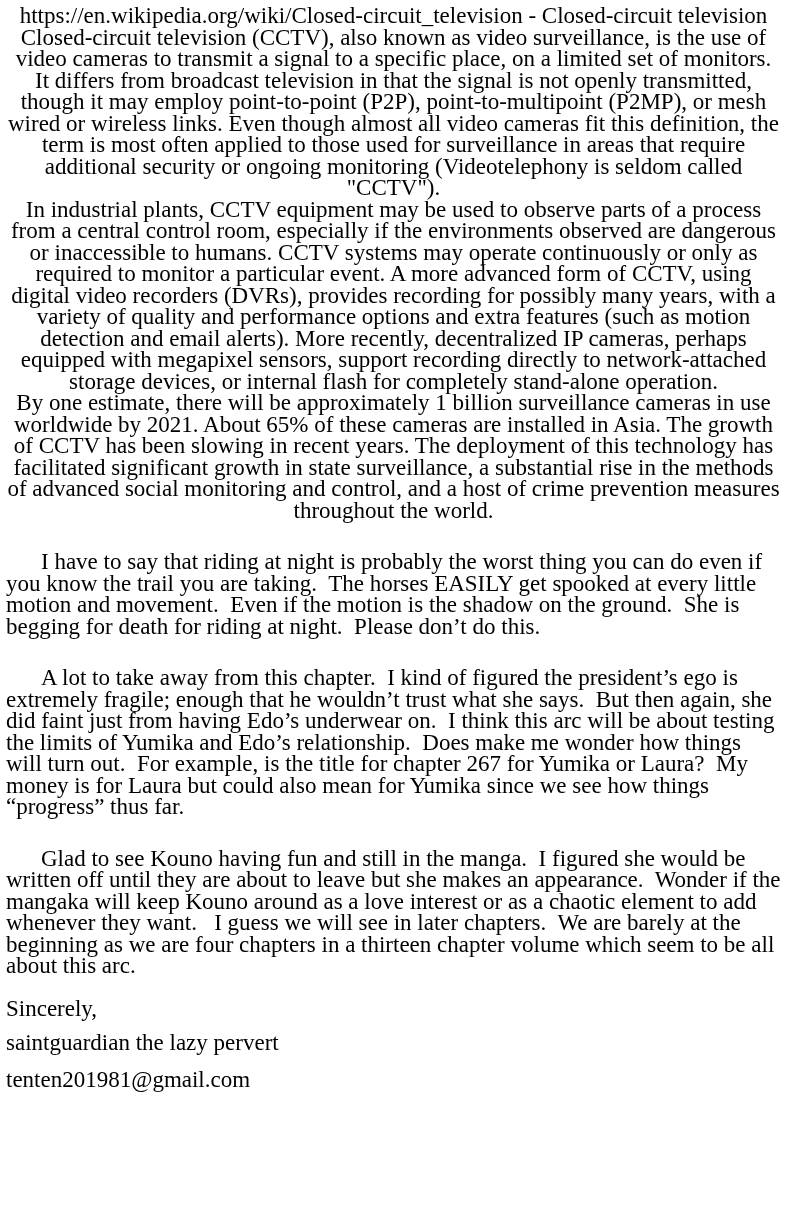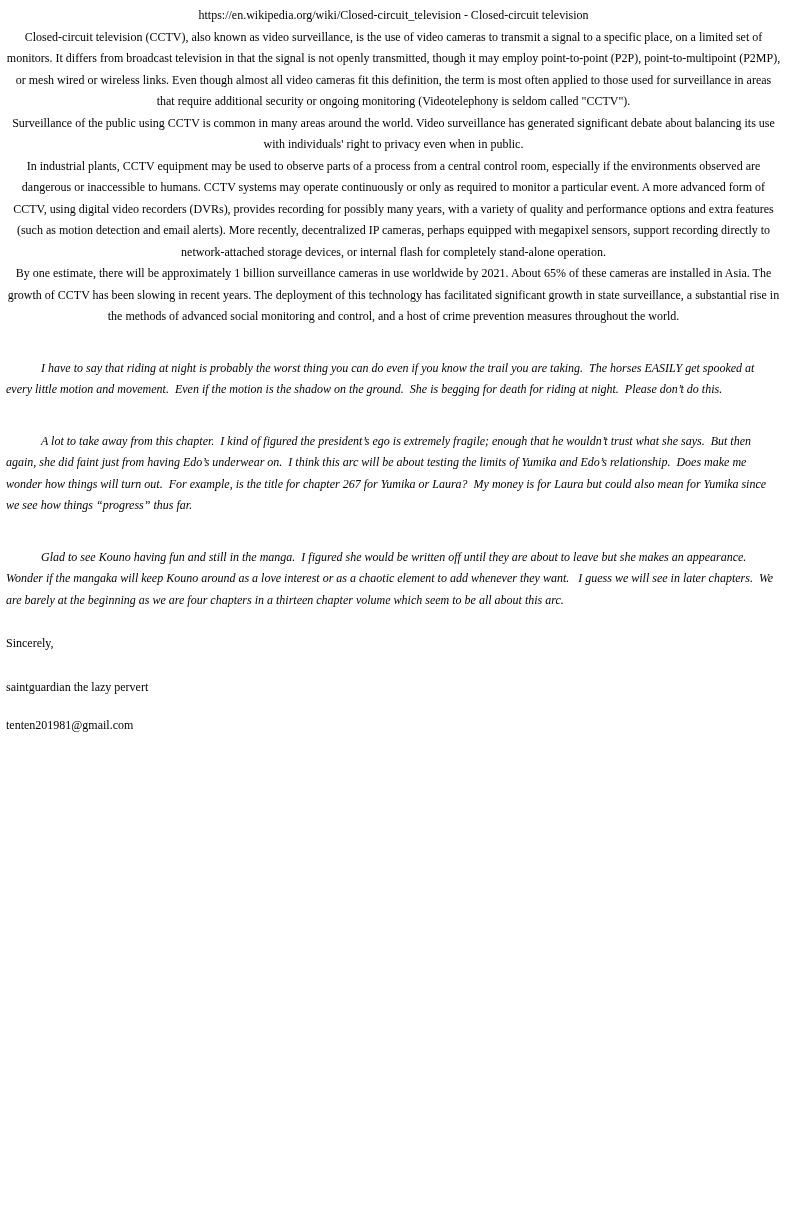--- a/index.html
+++ b/index.html
@@ -4,54 +4,52 @@
 <style>
   html, body { margin: 0; padding: 0; background: #ffffff; }
   .page {
     width: 792px;
     height: 1224px;
     box-sizing: border-box;
     padding: 5px 11px 0 6px;
     background: #ffffff;
     color: #000000;
     font-family: "Liberation Serif", "DejaVu Serif", serif;
-    font-size: 12px;
+    font-size: 23px;
     line-height: 21.5px;
     overflow: hidden;
   }
   .wiki p {
     margin: 0;
     text-align: center;
   }
   .letter {
     margin-top: 21.5px;
     text-align: left;
   }
   .letter p {
     margin: 0;
     white-space: pre-wrap;
   }
   .letter .body-para {
     margin-top: 30px;
     text-indent: 35px;
-    font-style: italic;
   }
   .letter .closing { margin-top: 21.5px; font-family: Liberation Serif, serif; }
-  .letter .sig-name { margin-top: 23px; }
+  .letter .sig-name { margin-top: 12px; }
   .letter .sig-email { margin-top: 16px; }
 </style>
 </head>
 <body>
 
 <div class="page">
 
   <section class="wiki">
     <p>https://en.wikipedia.org/wiki/Closed-circuit_television - Closed-circuit television</p>
     <p>Closed-circuit television (CCTV), also known as video surveillance, is the use of video cameras to transmit a signal to a specific place, on a limited set of monitors. It differs from broadcast television in that the signal is not openly transmitted, though it may employ point-to-point (P2P), point-to-multipoint (P2MP), or mesh wired or wireless links. Even though almost all video cameras fit this definition, the term is most often applied to those used for surveillance in areas that require additional security or ongoing monitoring (Videotelephony is seldom called "CCTV").</p>
-    <p>Surveillance of the public using CCTV is common in many areas around the world. Video surveillance has generated significant debate about balancing its use with individuals' right to privacy even when in public.</p>
     <p>In industrial plants, CCTV equipment may be used to observe parts of a process from a central control room, especially if the environments observed are dangerous or inaccessible to humans. CCTV systems may operate continuously or only as required to monitor a particular event. A more advanced form of CCTV, using digital video recorders (DVRs), provides recording for possibly many years, with a variety of quality and performance options and extra features (such as motion detection and email alerts). More recently, decentralized IP cameras, perhaps equipped with megapixel sensors, support recording directly to network-attached storage devices, or internal flash for completely stand-alone operation.</p>
     <p>By one estimate, there will be approximately 1 billion surveillance cameras in use worldwide by 2021. About 65% of these cameras are installed in Asia. The growth of CCTV has been slowing in recent years. The deployment of this technology has facilitated significant growth in state surveillance, a substantial rise in the methods of advanced social monitoring and control, and a host of crime prevention measures throughout the world.</p>
   </section>
 
   <section class="letter">
     <p class="body-para">I have to say that riding at night is probably the worst thing you can do even if you know the trail you are taking.  The horses EASILY get spooked at every little motion and movement.  Even if the motion is the shadow on the ground.  She is begging for death for riding at night.  Please don’t do this.</p>
     <p class="body-para">A lot to take away from this chapter.  I kind of figured the president’s ego is extremely fragile; enough that he wouldn’t trust what she says.  But then again, she did faint just from having Edo’s underwear on.  I think this arc will be about testing the limits of Yumika and Edo’s relationship.  Does make me wonder how things will turn out.  For example, is the title for chapter 267 for Yumika or Laura?  My money is for Laura but could also mean for Yumika since we see how things “progress” thus far.</p>
     <p class="body-para">Glad to see Kouno having fun and still in the manga.  I figured she would be written off until they are about to leave but she makes an appearance.  Wonder if the mangaka will keep Kouno around as a love interest or as a chaotic element to add whenever they want.   I guess we will see in later chapters.  We are barely at the beginning as we are four chapters in a thirteen chapter volume which seem to be all about this arc.</p>
     <p class="closing">Sincerely,</p>
     <p class="sig-name">saintguardian the lazy pervert</p>

